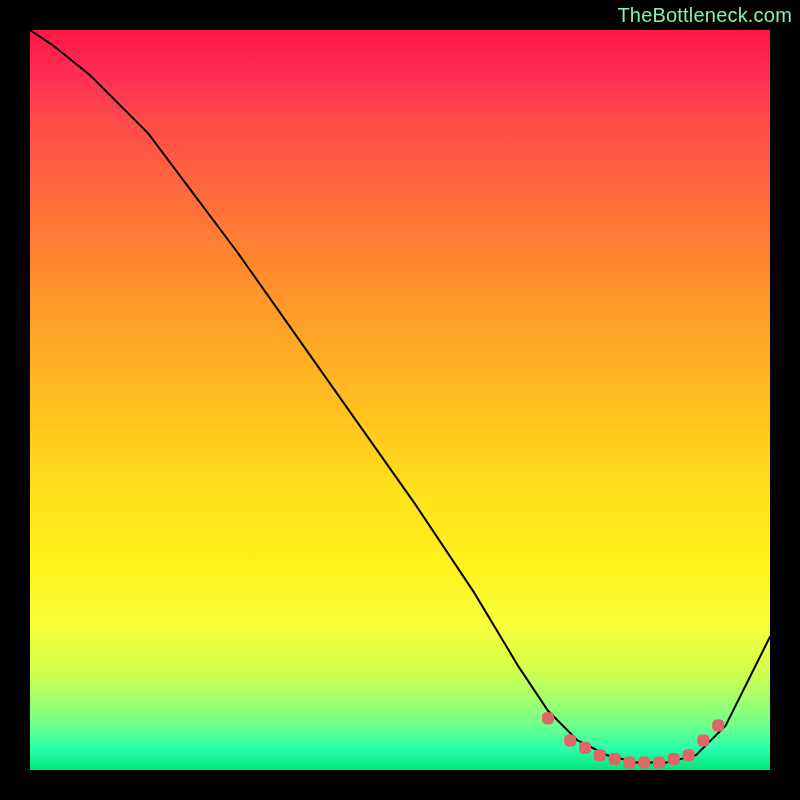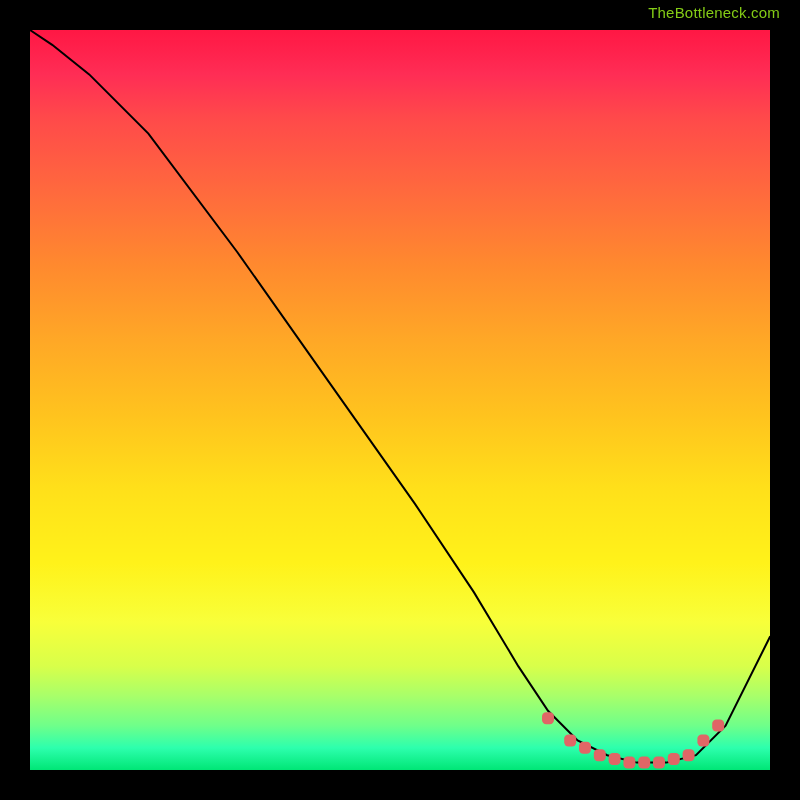--- a/index.html
+++ b/index.html
@@ -38,23 +38,23 @@
       #d8ff4a 86%,
       #a8ff6a 90%,
       #6fff8a 94%,
       #2dffad 97%,
       #00e676 100%
     );
   }
   .watermark {
     position: absolute;
     top: 4px;
-    right: 20px;
-    color: #84cc16;
-    font-size: 15px;
+    right: 8px;
+    color: #86efac;
+    font-size: 20px;
     font-weight: 500;
     letter-spacing: 0.2px;
     user-select: none;
   }
   svg.curve {
     position: absolute;
     left: 0;
     top: 0;
     width: 740px;
     height: 740px;

